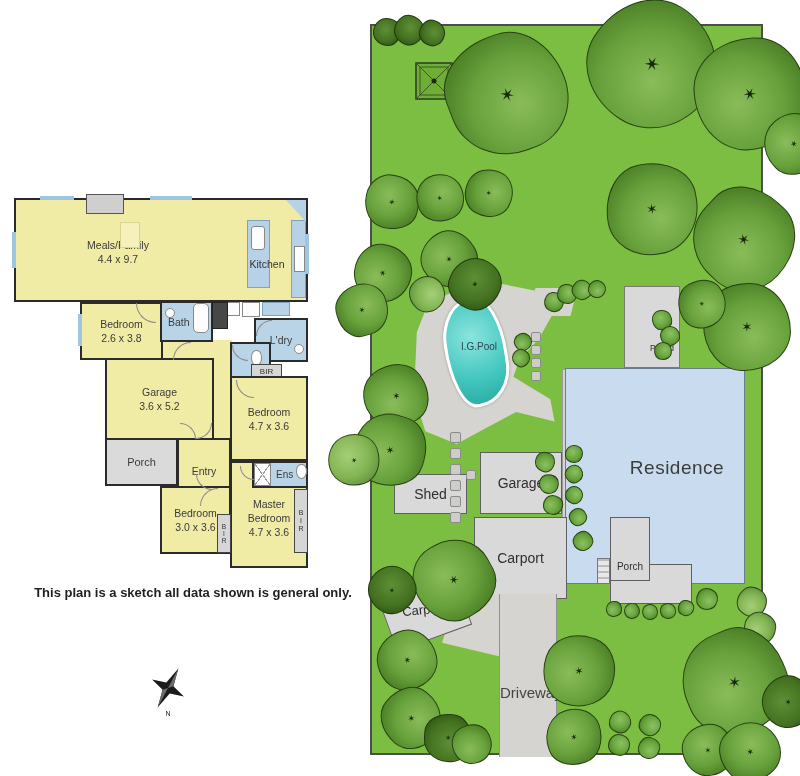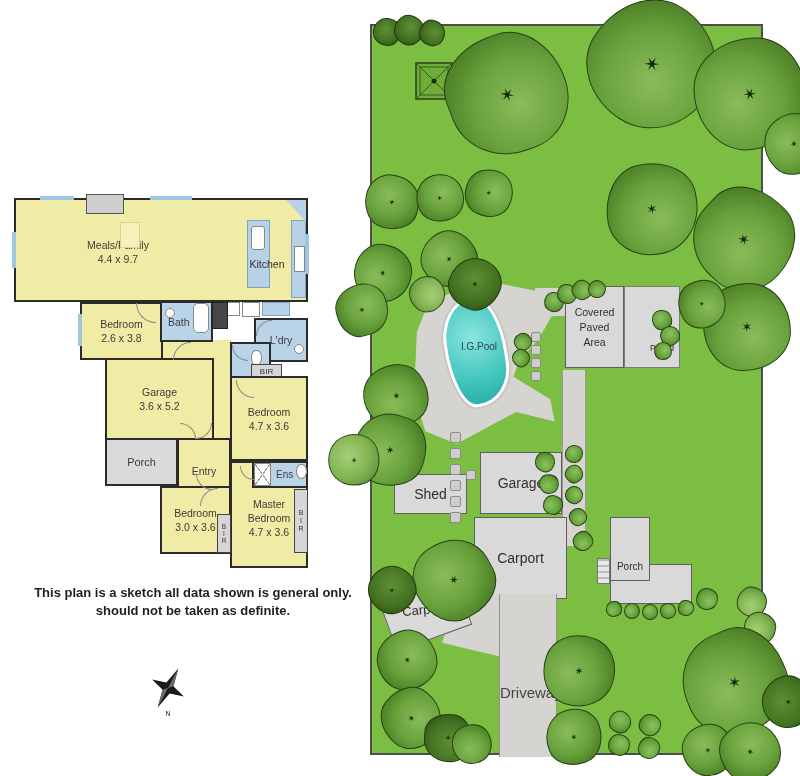--- a/index.html
+++ b/index.html
@@ -187,21 +187,20 @@
         <div class="arc" style="left: 196px; top: 423px; width: 16px; height: 16px; transform: rotate(270deg);"></div>
         <div class="arc" style="left: 196px; top: 474px; width: 16px; height: 16px; transform: rotate(0deg);"></div>
         <div class="arc" style="left: 236px; top: 380px; width: 18px; height: 18px; transform: rotate(0deg);"></div>
         <div class="arc" style="left: 200px; top: 488px; width: 18px; height: 18px; transform: rotate(90deg);"></div>
         <div class="arc" style="left: 240px; top: 466px; width: 14px; height: 14px; transform: rotate(0deg);"></div>
       </div>
   </div>
 
   <div id="disclaimer">
     <div>This plan is a sketch all data shown is general only.</div>
-    <div>should not be taken as definite.</div>
   </div>
 
   <div id="compass">
     <svg width="44" height="44" viewBox="0 0 44 44">
       <g transform="rotate(28 22 22)">
         <polygon points="22,0 26,18 40,22 26,26 22,44 18,26 4,22 18,18" fill="#1b1b1b"></polygon>
         <polygon points="22,0 26,18 22,22" fill="#6d6d6d"></polygon>
         <polygon points="22,44 18,26 22,22" fill="#6d6d6d"></polygon>
       </g>
     </svg>
@@ -213,28 +212,24 @@
     <div class="abs paving" style="left:160px;top:262px;width:42px;height:28px;transform:skewX(-14deg);"></div>
 
     <div id="deck"></div>
     <div id="pool"></div>
     <div class="site-label" style="left:72px;top:315px;width:70px;font-size:10px;color:#2b4851;">
       <span>I.G.Pool</span>
     </div>
 
     <div class="abs paving" style="left:190px;top:344px;width:24px;height:176px;border-left:1px solid #9a9a9a;border-right:1px solid #9a9a9a;box-sizing:border-box;"></div>
 
-
-    <div class="struct" style="left:193px;top:260px;width:59px;height:82px;">
-      <div style="text-align:center;font-size:10.5px;line-height:15px;">
-        <div>Covered</div>
-        <div>Paved</div>
-        <div>Area</div>
-      </div>
-    </div>
+    <div class="struct" style="left:193px;top:342px;width:180px;height:216px;background:var(--residence,#c9dbee);border-color:#6b7c90;">
+      <span id="residence-label" class="abs" style="left:46px;top:88px;width:130px;text-align:center;">Residence</span>
+    </div>
+
 
     <div class="struct" style="left:252px;top:260px;width:56px;height:82px;border-color:#7a7a7a;">
       <span class="abs" style="right:5px;bottom:14px;font-size:8.5px;">Paved</span>
     </div>
 
     <div class="struct" style="left:238px;top:538px;width:82px;height:40px;"></div>
     <div class="struct" style="left:238px;top:491px;width:40px;height:64px;flex-direction:column;justify-content:flex-end;padding-bottom:8px;font-size:10px;">
       <span>Porch</span>
     </div>
     <div class="steps" style="left:225px;top:532px;width:13px;height:26px;"></div>

